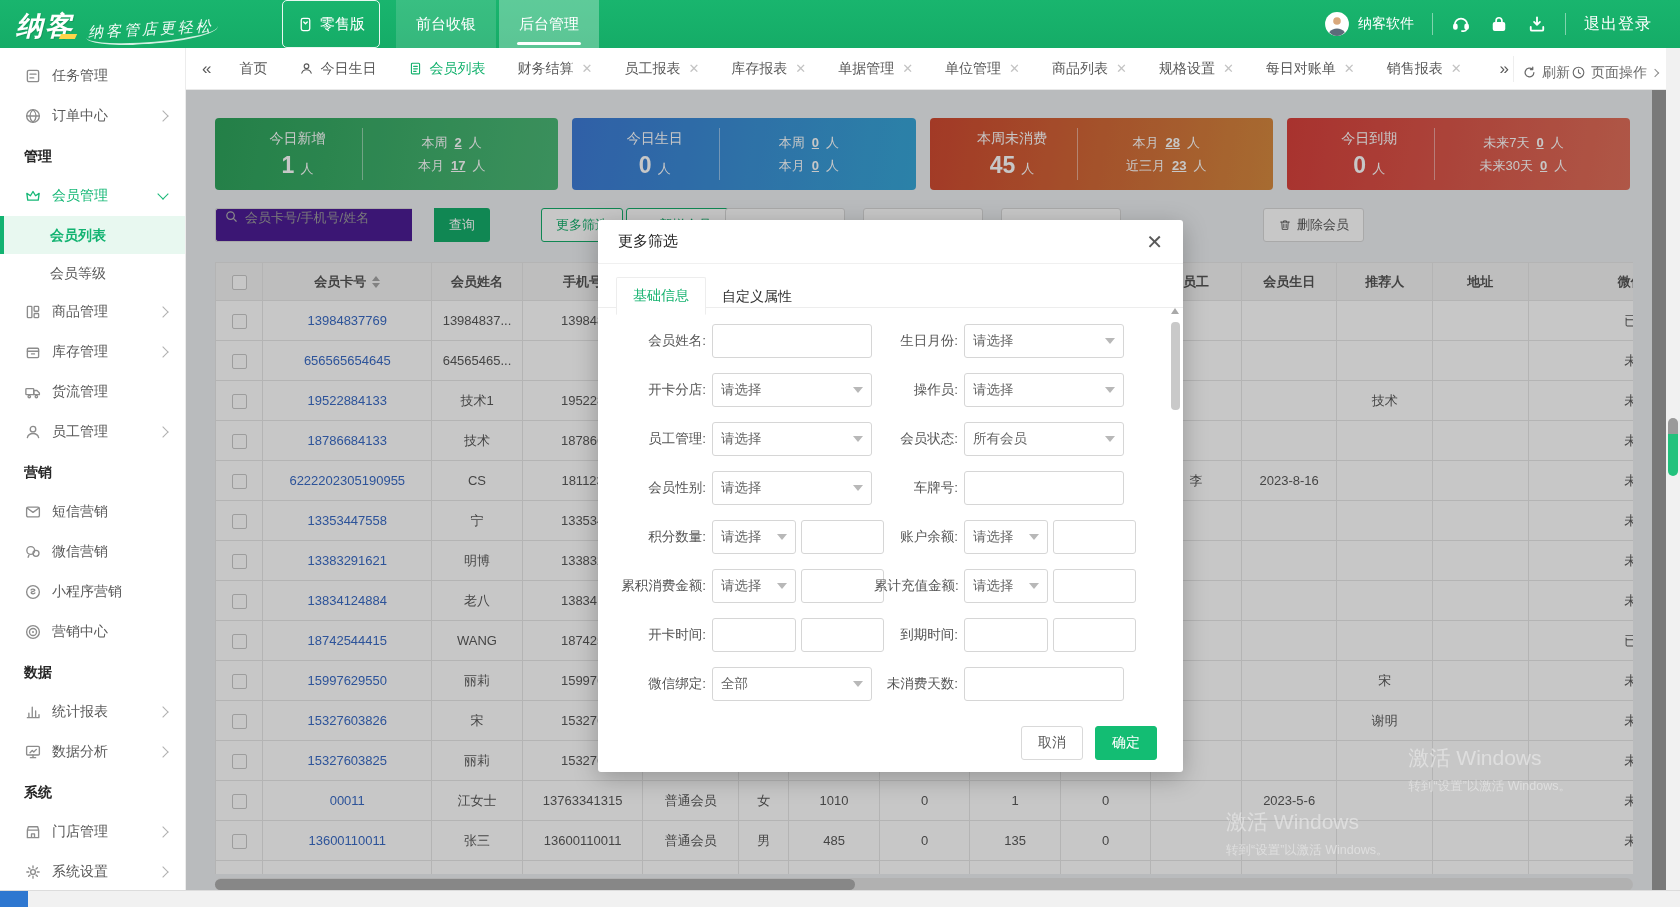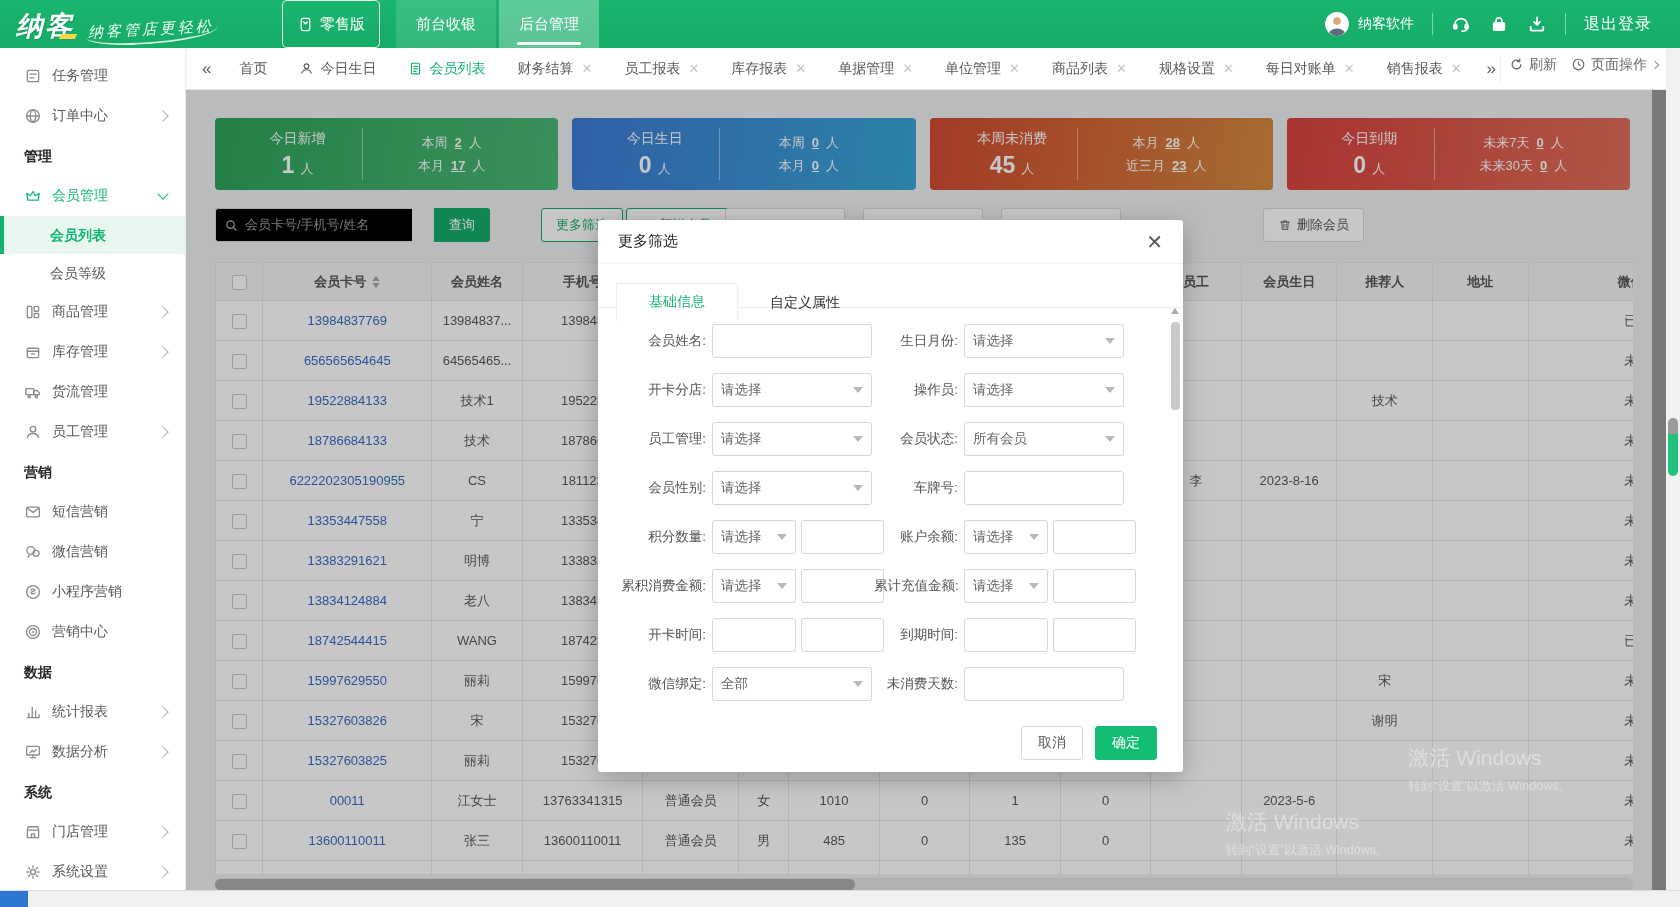--- a/index.html
+++ b/index.html
@@ -44,21 +44,21 @@
   
   .main { position:absolute; left:186px; top:48px; right:0; bottom:0; }
   .tabbar { position:absolute; left:0; top:0; right:0; height:42px; background:#fff; border-bottom:1px solid #e8e8e8; display:flex; align-items:center; z-index:10; }
   .tab-coll { padding:0 12px 0 16px; font-size:17px; color:#595959; cursor:pointer; }
   .tabs { display:flex; align-items:center; height:42px; overflow:hidden; flex:1; }
   .tab { display:flex; align-items:center; gap:6px; padding:0 16px; height:42px; font-size:14px; color:#595959; cursor:pointer; white-space:nowrap; }
   .tab.active { color:#14b26e; }
   .tab .t-ico { width:15px; height:15px; }
   .tab .t-ico svg { width:15px; height:15px; display:block; }
   .tab .t-close { color:#c3c3c3; font-size:13px; margin-left:2px; }
-  .tab-right { display:flex; align-items:flex-start; gap:14px; padding:0 18px 0 8px; border-left:1px solid #eee; height:26px; }
+  .tab-right { display:flex; align-items:flex-end; gap:1px; padding:0 18px 0 8px; border-left:1px solid #eee; height:26px; }
   .tab-exp { font-size:17px; color:#595959; cursor:pointer; padding-right:4px; }
   .tb-ctrl { display:flex; align-items:center; gap:5px; color:#6b6b6b; font-size:14px; cursor:pointer; }
   .tb-ctrl svg { width:15px; height:15px; }
 
   
   .content { position:absolute; left:0; top:42px; right:14px; bottom:17px; background:#eef0f3; overflow:hidden; }
   .dim { position:absolute; inset:0; background:rgba(0,0,0,0.22); z-index:40; }
 
   
   .cards { position:absolute; left:29px; top:28px; right:36px; height:72px; display:flex; gap:14px; }
@@ -72,21 +72,21 @@
   .card-value { font-size:23px; font-weight:bold; }
   .card-unit { font-size:13px; font-weight:normal; margin-left:6px; }
   .card-div { width:1px; align-self:stretch; margin:10px 0; background:rgba(255,255,255,0.45); }
   .card-side { flex:1; display:flex; flex-direction:column; justify-content:center; gap:5px; align-items:center;text-align:right; }
   .card-row { font-size:13px; display:flex; gap:7px; align-items:baseline; }
   .card-num { font-weight:bold; text-decoration:underline; cursor:pointer; }
 
   
   .toolbar { position:absolute; left:29px; top:118px; right:36px; height:34px; }
   .search-box { position:absolute; left:0; top:0; width:275px; height:34px; display:flex; }
-  .search-input { flex:1; border:1px solid #d9d9d9; border-right:none; border-radius:3px 0 0 3px; background:#000000; display:flex; align-items:center; padding:0 8px; gap:6px; color:#9c9c9c; font-size:13px; }
+  .search-input { flex:1; border:1px solid #d9d9d9; border-right:none; border-radius:3px 0 0 3px; background:#4c1d95; display:flex; padding:0 8px; gap:6px; color:#9c9c9c; font-size:13px; }
   .search-input svg { width:15px; height:15px; color:#b0b0b0; flex:none; }
   .btn { display:inline-flex; align-items:center; justify-content:center; gap:5px; height:34px; padding:0 14px; border-radius:3px; font-size:13px; cursor:pointer; border:1px solid transparent; white-space:nowrap;margin-left:22px; }
   .btn-green { background:#15ae6b; color:#fff; border-radius:0 3px 3px 0; }
   .btn-green-line { background:#fff; color:#15ae6b; border-color:#15ae6b; }
   .btn-grey-line { background:#fff; color:#595959; border-color:#d9d9d9; }
   .btn svg { width:14px; height:14px; }
   .pos-filter { position:absolute; left:304px; top:0; }
   .pos-add { position:absolute; left:389px; top:0; width:104px; }
   .ghost-btn { position:absolute; top:0; height:34px; width:120px; background:#fff; border:1px solid #d9d9d9; border-radius:3px; }
   .pos-del { position:absolute; left:1026px; top:0; }
@@ -122,21 +122,21 @@
   .wm { position:absolute; color:rgba(235,235,235,0.65); z-index:45; pointer-events:none; }
   .wm .l1 { font-size:21px; }
   .wm .l2 { font-size:12.5px; margin-top:6px; }
 
   
   .modal { position:absolute; left:412px; top:130px; width:585px; height:552px; background:#fff; border-radius:3px; box-shadow:0 6px 24px rgba(0,0,0,0.25); z-index:50; }
   .m-head { height:44px; display:flex; align-items:center; padding:0 20px; border-bottom:1px solid #f0f0f0; }
   .m-title { font-size:15px; color:#262626; }
   .m-close { margin-left:auto; font-size:20px; color:#595959; cursor:pointer; line-height:1; }
   .m-tabs { display:flex; align-items:flex-end; height:40px; padding-left:18px; border-bottom:1px solid #ededed; margin-top:4px; }
-  .m-tab { padding:9px 32px; font-size:14px; color:#333; cursor:pointer; position:relative; top:14px; }
+  .m-tab { padding:9px 16px; font-size:14px; color:#333; cursor:pointer; position:relative; top:8px; }
   .m-tab.active { color:#14b26e; border:1px solid #ededed; border-bottom:1px solid #fff; background:#fff; border-radius:2px 2px 0 0; }
   .m-body { position:absolute; left:0; top:92px; right:14px; bottom:60px; overflow:hidden; padding:12px 0 0 18px; }
   .m-row { display:flex; align-items:center; height:34px; margin-bottom:15px; }
   .m-lab { width:96px; text-align:right; font-size:13.5px; color:#555; padding-right:6px; flex:none; white-space:nowrap; }
   .m-lab.r { width:90px; }
   .fgrp { width:160px; display:flex; gap:5px; flex:none; }
   .fgrp.gap { margin-right:2px; }
   .inp { height:34px; border:1px solid #d6d6d6; border-radius:3px; background:#fff; flex:1; }
   .sel { height:34px; border:1px solid #d6d6d6; border-radius:3px; background:#fff; flex:1; display:flex; align-items:center; padding:0 8px; color:#666; font-size:13.5px; cursor:pointer; }
   .sel .caret { margin-left:auto; width:0; height:0; border-left:5px solid transparent; border-right:5px solid transparent; border-top:6px solid #b8b8b8; }

